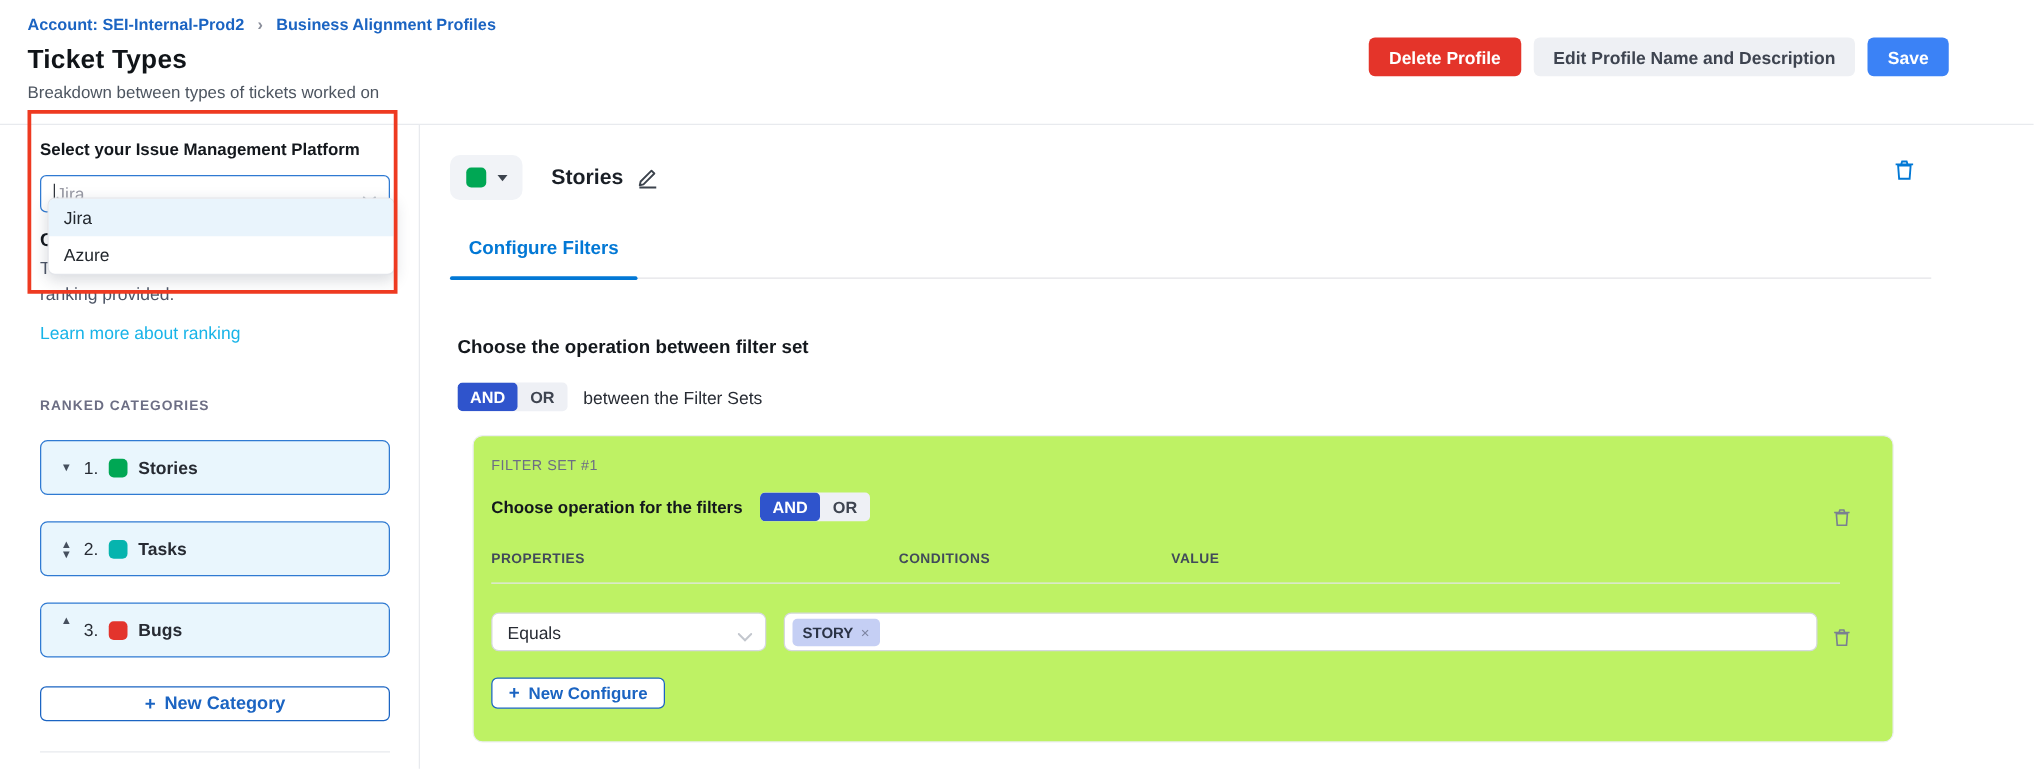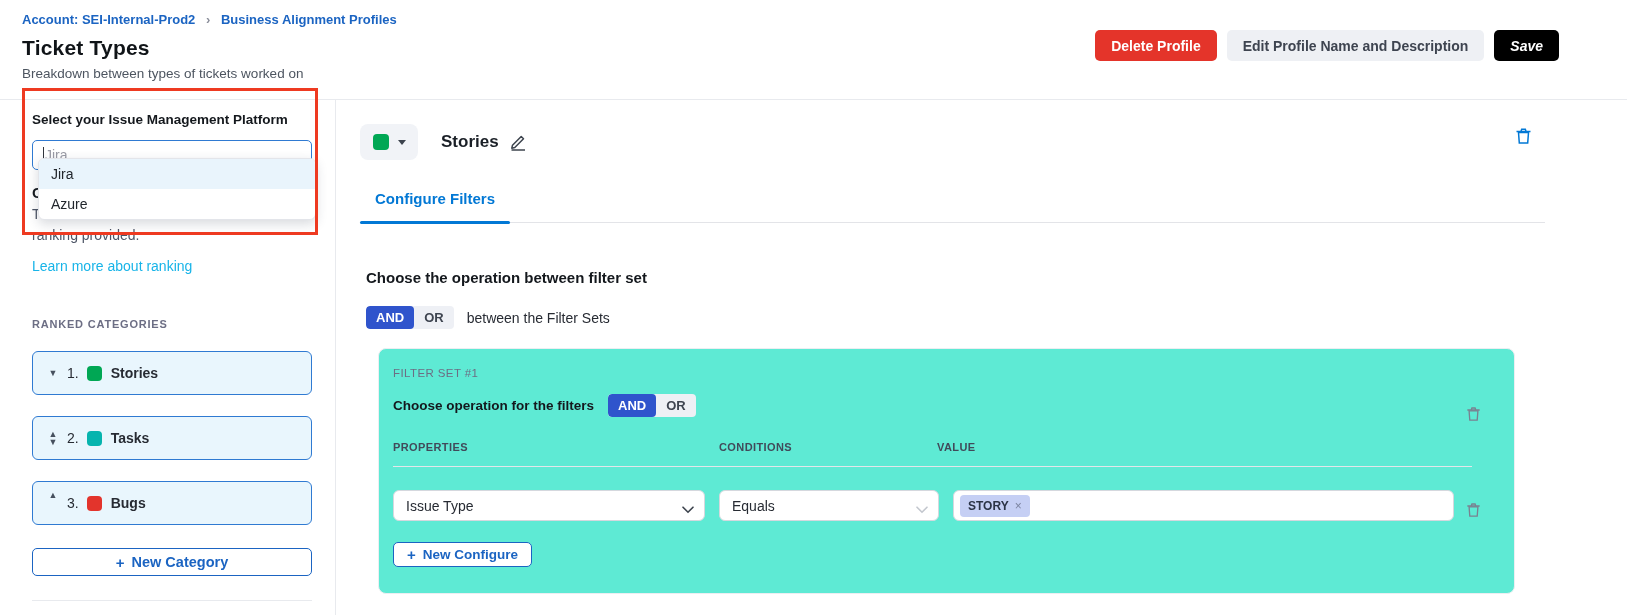--- a/index.html
+++ b/index.html
@@ -10,21 +10,21 @@
   .page-header { position:relative; height:100px; padding:12px 0 0 22px; border-bottom:1px solid #e8eaee; }
   .breadcrumb { font-size:13px; font-weight:bold; }
   .breadcrumb a { color:#1b64c2; text-decoration:none; cursor:pointer; }
   .crumb-sep { color:#8a8e9a; margin:0 7px; font-weight:bold; }
   .page-title { font-size:21px; font-weight:bold; color:#101418; margin-top:9px; letter-spacing:.2px; }
   .page-subtitle { font-size:13.5px; color:#4d5560; margin-top:6px; }
   .header-actions { position:absolute; top:30px; right:68px; display:flex; gap:10px; }
   .btn { border:none; border-radius:5px; font-size:14px; font-weight:bold; height:31px; padding:0 16px; cursor:pointer; }
   .btn-danger { background:#e4342a; color:#fff; }
   .btn-neutral { background:#eef0f4; color:#3e4450; }
-  .btn-primary { background:#000000; color:#fff;font-style:italic; }
+  .btn-primary { background:#3b82f6; color:#fff; }
 
   
   .body-wrap { display:flex; height:527px; }
   .sidebar { width:336px; border-right:1px solid #e8eaee; position:relative; padding:12px 24px 0 32px; flex:none; }
   .main { flex:1; position:relative; padding:0 82px 0 24px; }
 
   
   .platform-label { font-size:13.5px; font-weight:bold; color:#14181d; margin-top:0; }
   .platform-select { margin-top:13px; width:280px; height:30px; border:1.5px solid #2f7ad2; border-radius:5px;
     background:#fff; display:flex; align-items:center; padding:0 10px; position:relative; cursor:text; }
@@ -81,21 +81,21 @@
   .tab.inactive { font-weight:normal; }
 
   .op-heading { margin:46px 0 0 6px; font-size:15px; font-weight:bold; color:#14181d; }
 
   .toggle-row { margin:20px 0 0 6px; display:flex; align-items:center; gap:13px; }
   .andor { display:flex; background:#eef0f5; border-radius:4px; overflow:hidden; }
   .andor .seg { font-size:13px; font-weight:bold; padding:4px 10px; color:#3e4450; cursor:pointer; }
   .andor .seg.on { background:#2f54cc; color:#fff; border-radius:4px; }
   .toggle-caption { font-size:14px; color:#272b33; }
 
-  .filter-card { margin:19px 30px 0 18px; background:#5eead4; border:1px solid #eceef2; border-radius:8px;
+  .filter-card { margin:19px 30px 0 18px; background:#bef264; border:1px solid #eceef2; border-radius:8px;
     padding:18px 16px 26px 14px; position:relative; }
   .fs-title { font-size:11.5px; color:#6c6e84; letter-spacing:.4px; }
   .fs-op-row { margin-top:15px; display:flex; align-items:center; gap:14px; }
   .fs-op-label { font-size:13.5px; font-weight:bold; color:#14181d; }
   .fs-trash { position:absolute; right:33px; top:57px; cursor:pointer; }
   .row-trash { position:absolute; right:33px; top:153px; cursor:pointer; }
 
   .cols { margin-top:24px; display:flex; gap:14px; }
   .col-h { font-size:11px; font-weight:bold; color:#414a5a; letter-spacing:.4px; }
   .col-props { width:312px; }
@@ -251,28 +251,20 @@
       </span>
 
       <div class="cols">
         <div class="col-h col-props">PROPERTIES</div>
         <div class="col-h col-conds">CONDITIONS</div>
         <div class="col-h col-value">VALUE</div>
       </div>
       <div class="cols-divider"></div>
 
       <div class="controls">
-        <div class="select-box sel-props">
-          <span>Issue Type</span>
-          <span class="select-chevron">
-            <svg width="12" height="8" viewBox="0 0 12 8">
-                <path d="M1 1.2l5 5 5-5" fill="none" stroke="#3c434d" stroke-width="1.6" stroke-linecap="round"></path>
-              </svg>
-          </span>
-        </div>
         <div class="select-box sel-conds">
           <span>Equals</span>
           <span class="select-chevron">
             <svg width="12" height="8" viewBox="0 0 12 8">
                 <path d="M1 1.2l5 5 5-5" fill="none" stroke="#c3c7ce" stroke-width="1.6" stroke-linecap="round"></path>
               </svg>
           </span>
         </div>
         <div class="value-box">
           <span class="chip">

